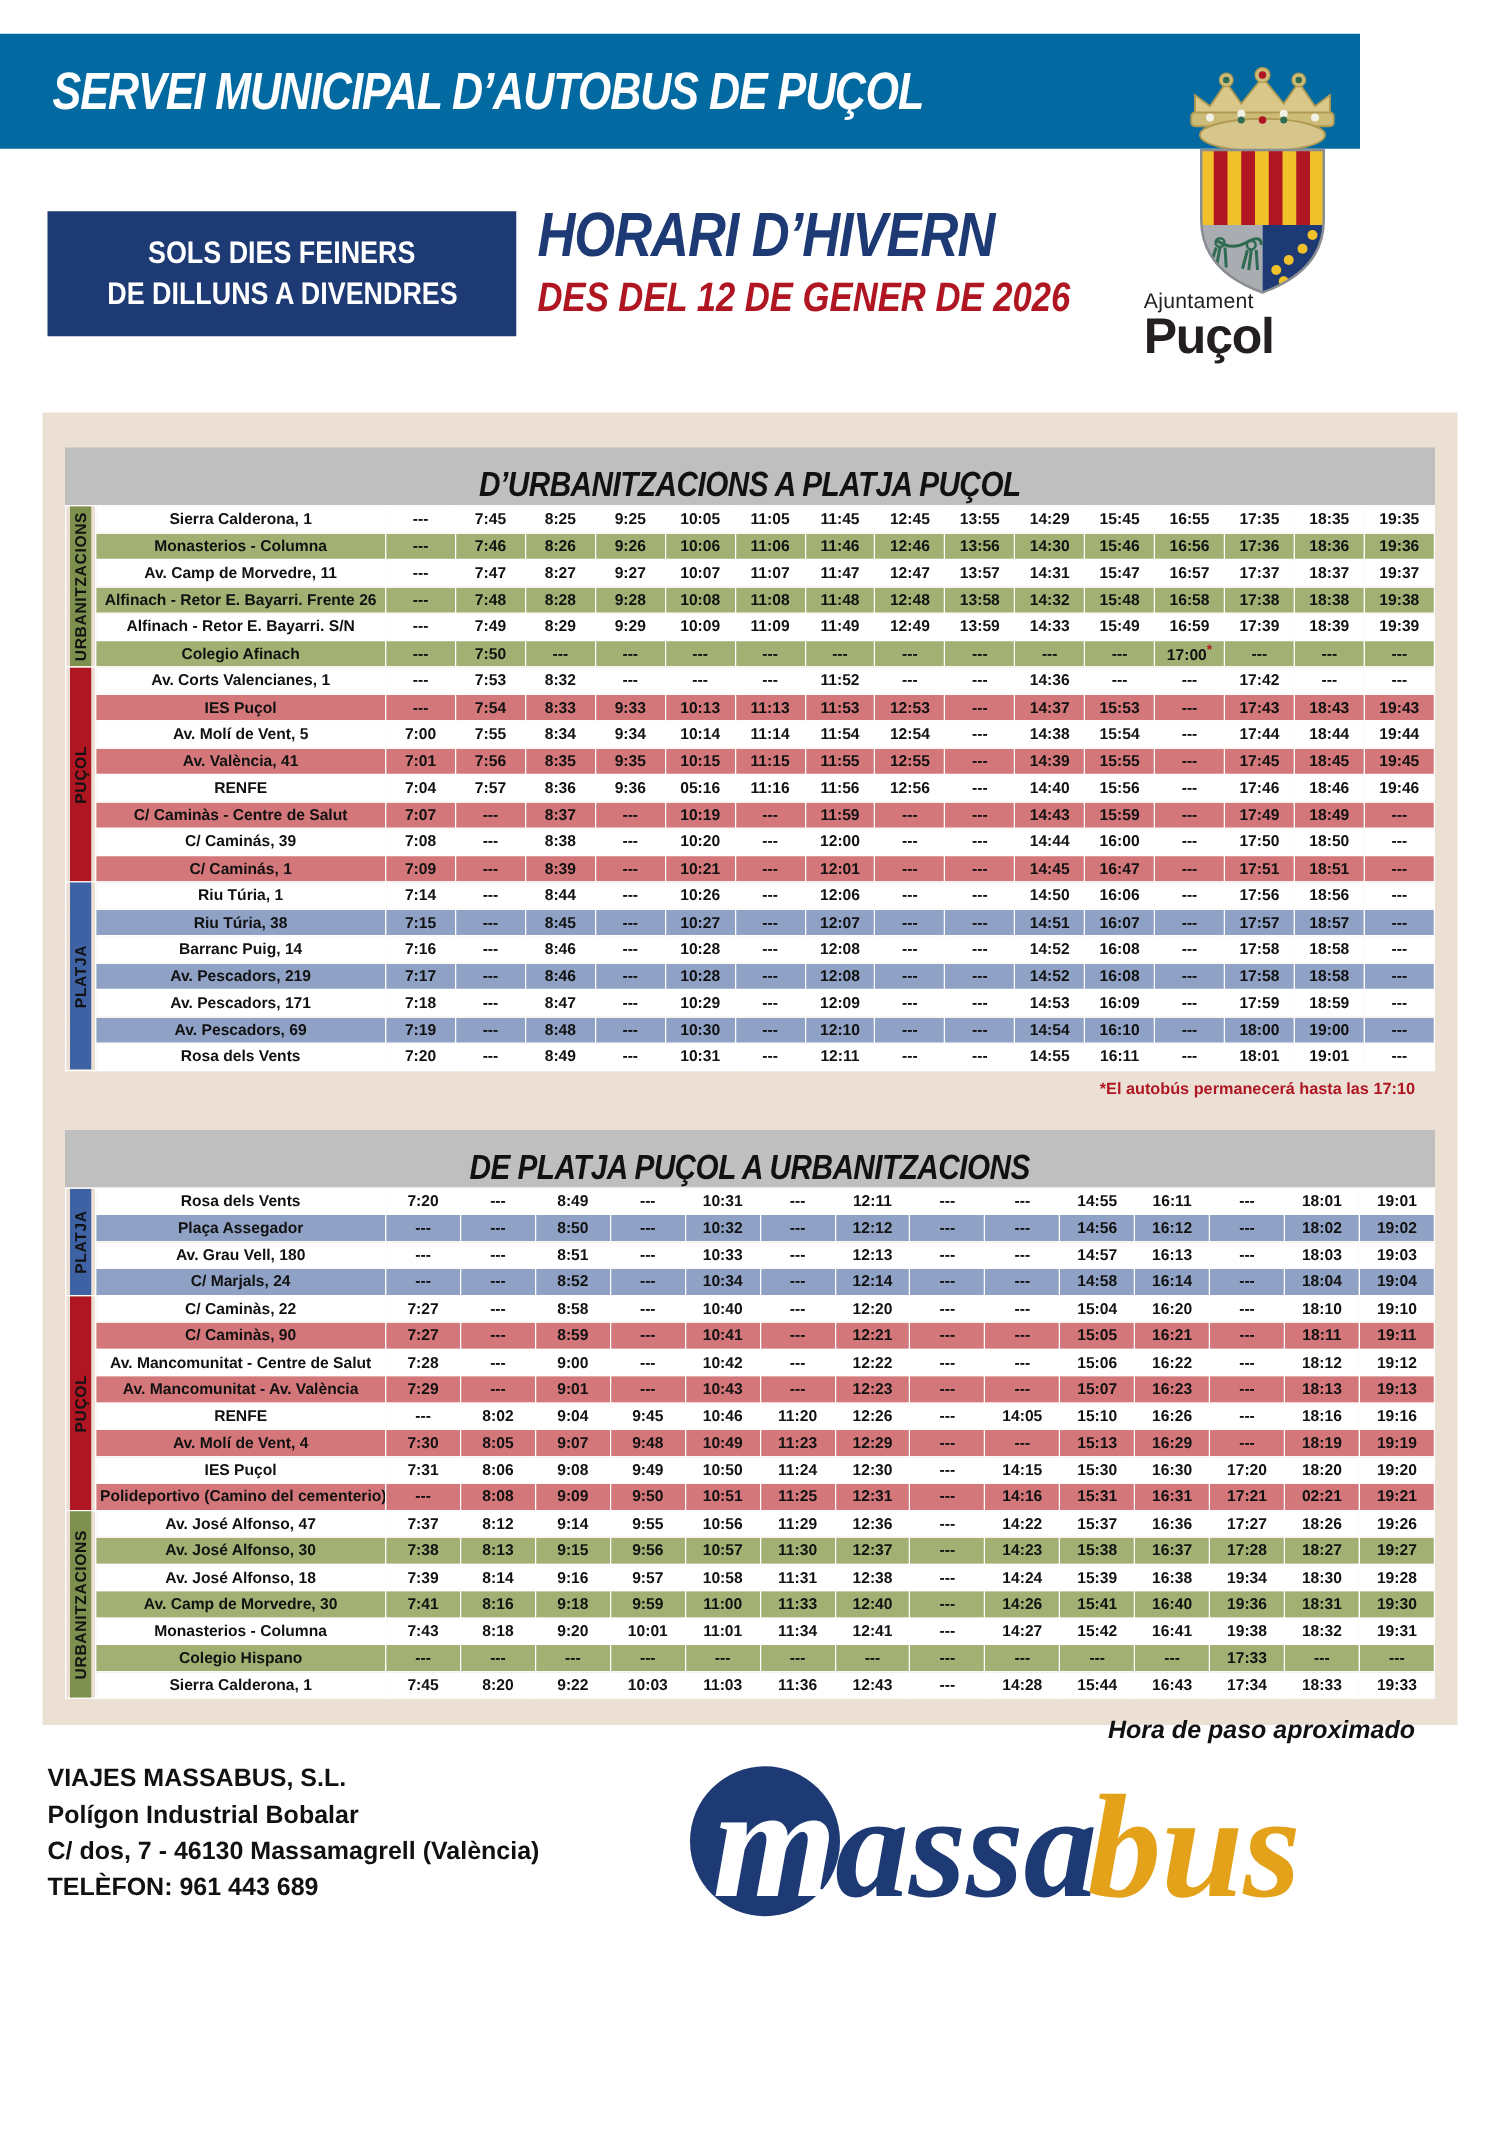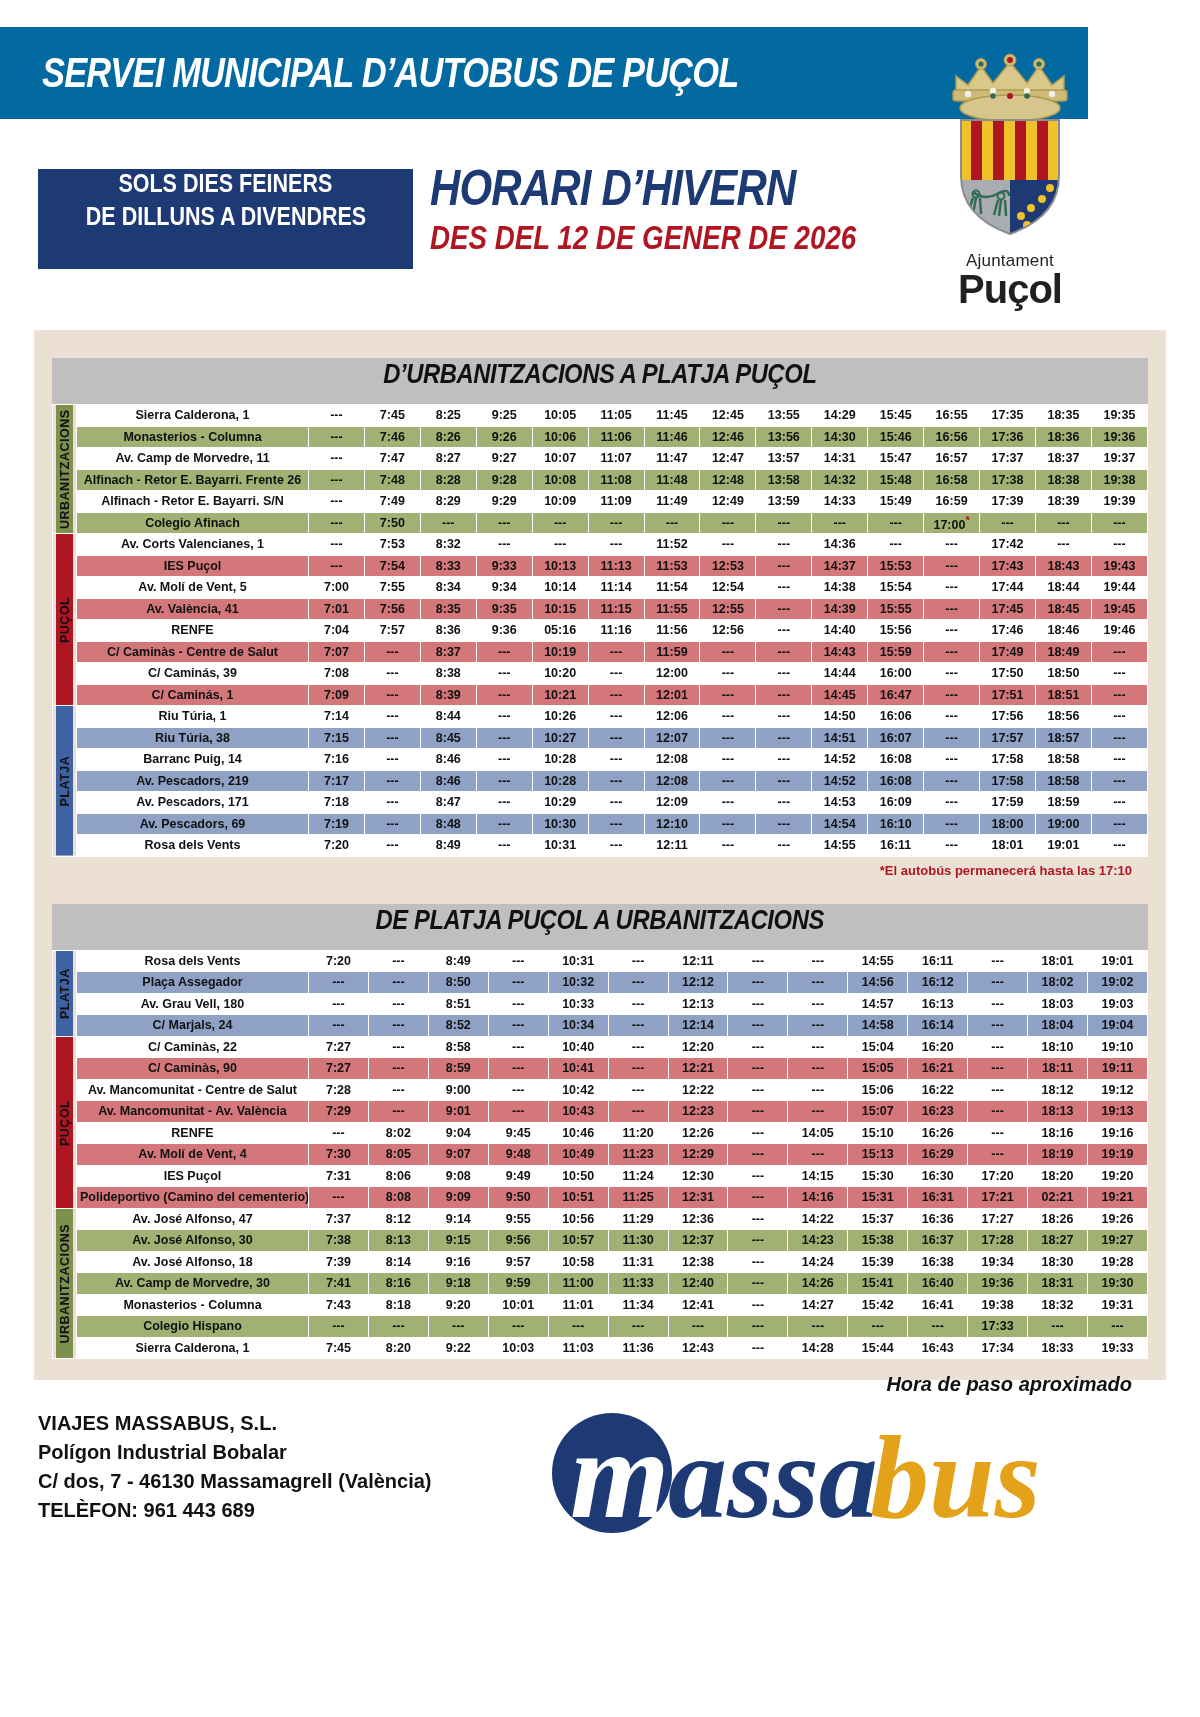--- a/index.html
+++ b/index.html
@@ -21,21 +21,21 @@
     color:#fff; font-weight:bold; font-style:italic;
     font-size:42px; letter-spacing:-1px;
     transform:scaleX(0.82); transform-origin:left center;
     margin-left:42px; white-space:nowrap;
     font-stretch:condensed;
   }
 
   .blue-box{
     position:absolute; left:38px; top:169px; width:375px; height:100px;
     background:#1d3a74; display:flex; flex-direction:column;
-    align-items:center; gap:4px;
+    align-items:center; justify-content:center; gap:4px;
   }
   .blue-box span{
     color:#fff; font-weight:bold; font-size:25px; letter-spacing:0px;
     transform:scaleX(0.86); white-space:nowrap;
   }
 
   .hdr-right{ position:absolute; left:430px; top:162px; }
   .hdr-winter{
     color:#1d3a74; font-weight:bold; font-style:italic; font-size:50px;
     letter-spacing:-1px; transform:scaleX(0.84); transform-origin:left center;
@@ -44,34 +44,34 @@
   .hdr-date{
     color:#b01622; font-weight:bold; font-style:italic; font-size:33px;
     transform:scaleX(0.84); transform-origin:left center;
     white-space:nowrap; margin-top:4px;
   }
 
   
   .crest-wrap{ position:absolute; left:915px; top:48px; width:190px; height:240px; }
   .crest-svg{ position:absolute; left:8px; top:0; }
   .town-logo{
-    position:absolute; left:0; top:204px; width:190px; text-align:center;
+    position:absolute; left:0; top:184px; width:190px; text-align:left;
     line-height:1;
   }
   .town-logo .aj{ font-size:17px; color:#231f20; letter-spacing:.2px; }
   .town-logo .pc{ font-size:40px; font-weight:bold; color:#231f20; letter-spacing:-1px; }
 
   
   .panel{
     position:absolute; left:34px; top:330px; width:1132px; height:1050px;
     background:#ece0d5;
   }
 
   .sec-title{
-    background:#bfbfbf; height:46px; display:flex; align-items:flex-start;
+    background:#bfbfbf; height:46px; display:flex; align-items:flex-end;
     justify-content:center; margin:0 0 0 0;
   }
   .sec-title span{
     font-size:28px; font-weight:bold; font-style:italic; color:#111;
     transform:scaleX(0.85); letter-spacing:-.5px; white-space:nowrap;
   }
 
   table.tt{ border-collapse:collapse; width:100%; table-layout:fixed; }
   table.tt td{
     border:1px solid #fff; height:21.5px; padding:0 3px;

